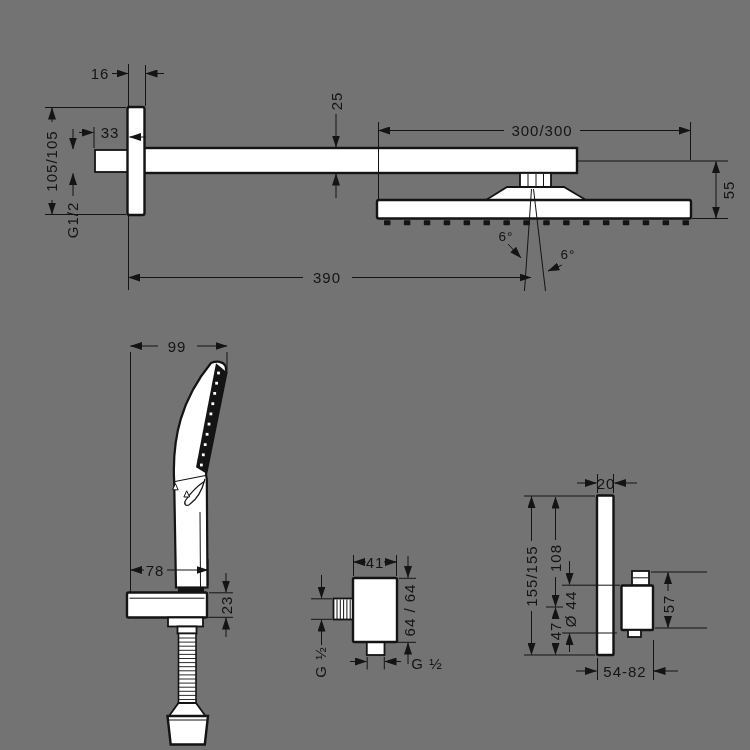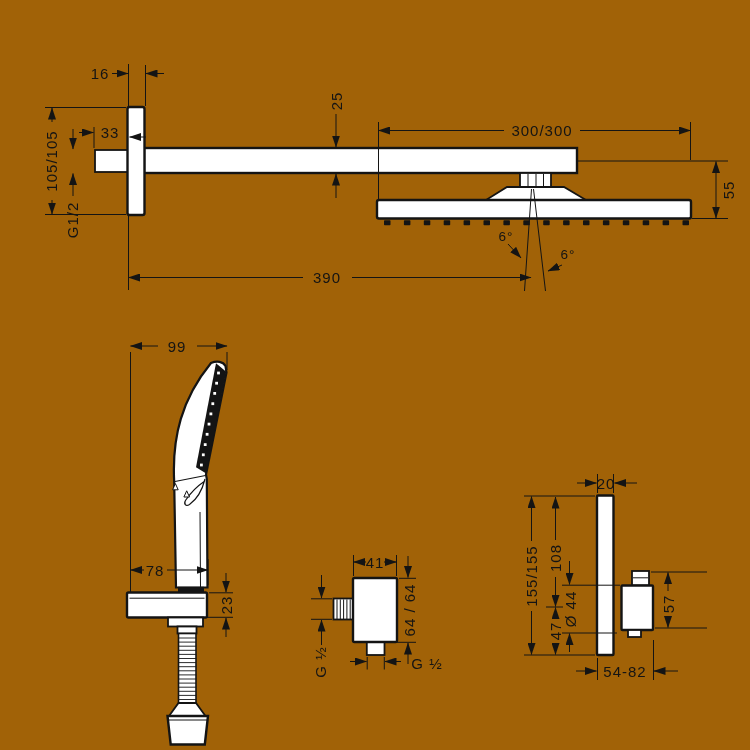--- a/index.html
+++ b/index.html
@@ -1,16 +1,16 @@
 <!DOCTYPE html>
 <html><head>
 <meta charset="utf-8">
 <style>
   html,body{margin:0;padding:0;background:#fff;}
-  .canvas{position:relative;width:750px;height:750px;background:#a16207;overflow:hidden;}
+  .canvas{position:relative;width:750px;height:750px;background:#737373;overflow:hidden;}
   svg{display:block;}
   .thick{stroke:#141414;stroke-width:2.4;fill:#fff;}
   .med{stroke:#141414;stroke-width:1.8;fill:#fff;}
   .thin{stroke:#141414;stroke-width:1;fill:none;}
   .dim{stroke:#141414;stroke-width:1;fill:none;}
   .rib{stroke:#141414;stroke-width:0.9;fill:none;}
   .ink{fill:#141414;stroke:none;}
   text.lbl{font-family:"Liberation Sans",sans-serif;font-size:15px;fill:#141414;
            letter-spacing:1px;text-anchor:middle;dominant-baseline:central;}
   text.sm{font-size:13.5px;}

